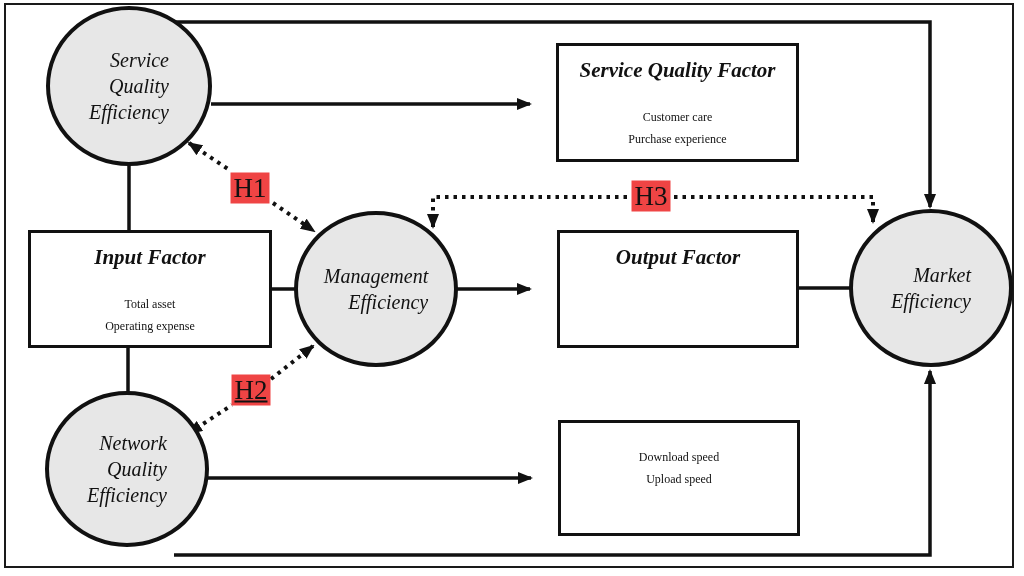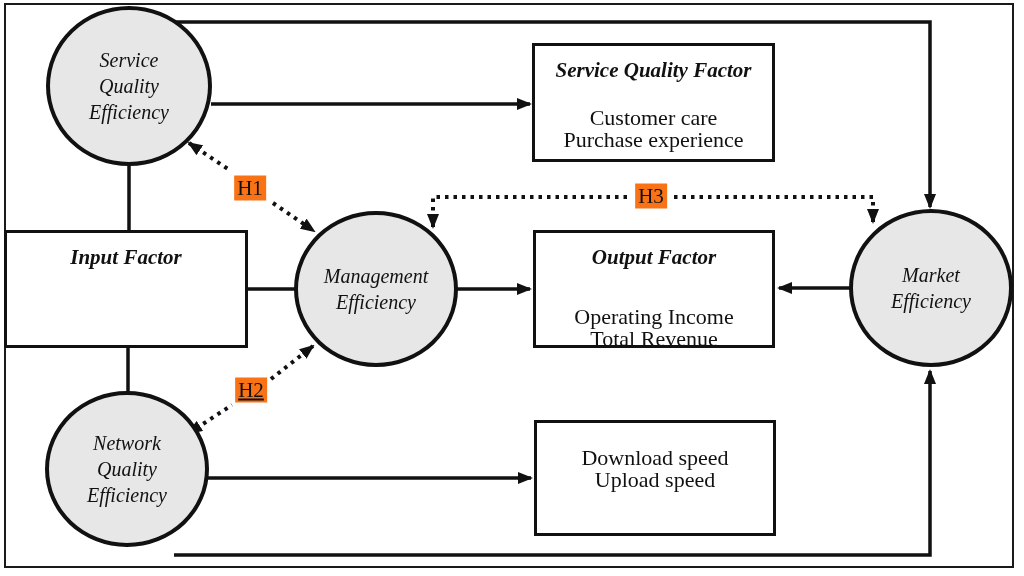--- a/index.html
+++ b/index.html
@@ -9,46 +9,46 @@
     overflow:hidden;
   }
   .frame{
     position:absolute;left:4px;top:3px;width:1010px;height:565px;
     border:2.5px solid #1a1a1a;box-sizing:border-box;
   }
   svg.wires{position:absolute;left:0;top:0;width:1024px;height:576px;}
   .node{
     position:absolute;box-sizing:border-box;border-radius:50%;
     background:var(--node-fill,#e7e7e7);border:4px solid #111;
-    display:flex;align-items:center;justify-content:center;text-align:center;
+    display:flex;align-items:center;justify-content:center;text-align:right;
     font-style:italic;font-size:20px;line-height:26px;white-space:pre-line;
   }
   .node-service{left:46px;top:6px;width:166px;height:160px;}
   .node-network{left:45px;top:391px;width:164px;height:156px;}
   .node-management{left:294px;top:211px;width:164px;height:156px;}
   .node-market{left:849px;top:209px;width:164px;height:158px;}
   .factor{
     position:absolute;box-sizing:border-box;background:#fff;
     border:3.5px solid #111;text-align:center;
-    display:flex;flex-direction:column;align-items:center;
+    display:flex;flex-direction:column;align-items:center;margin-left:24px;
   }
   .factor-input{left:4px;top:230px;width:244px;height:118px;font-family:Liberation Serif, serif;}
   .factor-service{left:532px;top:43px;width:243px;height:119px;}
   .factor-output{left:533px;top:230px;width:242px;height:118px;gap:12px;}
   .factor-network{left:534px;top:420px;width:242px;height:116px;}
   .factor-title{
     margin-top:11px;font-weight:bold;font-style:italic;
     font-size:21px;line-height:26px;
   }
   .factor-items{
-    margin-top:24px;font-size:22px;line-height:21.5px;white-space:pre-line;
+    margin-top:24px;font-size:12px;line-height:21.5px;white-space:pre-line;
   }
   .hlabel{
-    position:absolute;font-size:21px;transform:translate(-50%,-50%);
-    background:#f97316;padding:0 3px;
+    position:absolute;font-size:27px;transform:translate(-50%,-50%);
+    background:#ef4444;padding:0 3px;
   }
   .hlabel-h1{left:250px;top:188px;}
   .hlabel-h2{left:251px;top:390px;text-decoration:underline;}
   .hlabel-h3{left:651px;top:196px;}
   .solid{stroke:var(--line,#111);stroke-width:3.5;fill:none;}
   .dotted{stroke:var(--line,#111);stroke-width:4;fill:none;stroke-dasharray:3.5 5;}
 </style>
 </head>
 <body style="background: rgb(255, 255, 255);">
 
@@ -93,30 +93,30 @@
   <span>Management
 Efficiency</span>
 </div>
 <div class="node node-market">
   <span>Market
 Efficiency</span>
 </div>
 
 <div class="factor factor-input">
   <div class="factor-title">Input Factor</div>
+  <div class="factor-items">Total asset
+Operating expense</div>
 </div>
 <div class="factor factor-service">
   <div class="factor-title">Service Quality Factor</div>
   <div class="factor-items">Customer care
 Purchase experience</div>
 </div>
 <div class="factor factor-output">
   <div class="factor-title">Output Factor</div>
-  <div class="factor-items">Operating Income
-Total Revenue</div>
 </div>
 <div class="factor factor-network">
   <div class="factor-items">Download speed
 Upload speed</div>
 </div>
 
 <div class="hlabel hlabel-h1">H1</div>
 <div class="hlabel hlabel-h2">H2</div>
 <div class="hlabel hlabel-h3">H3</div>
 

